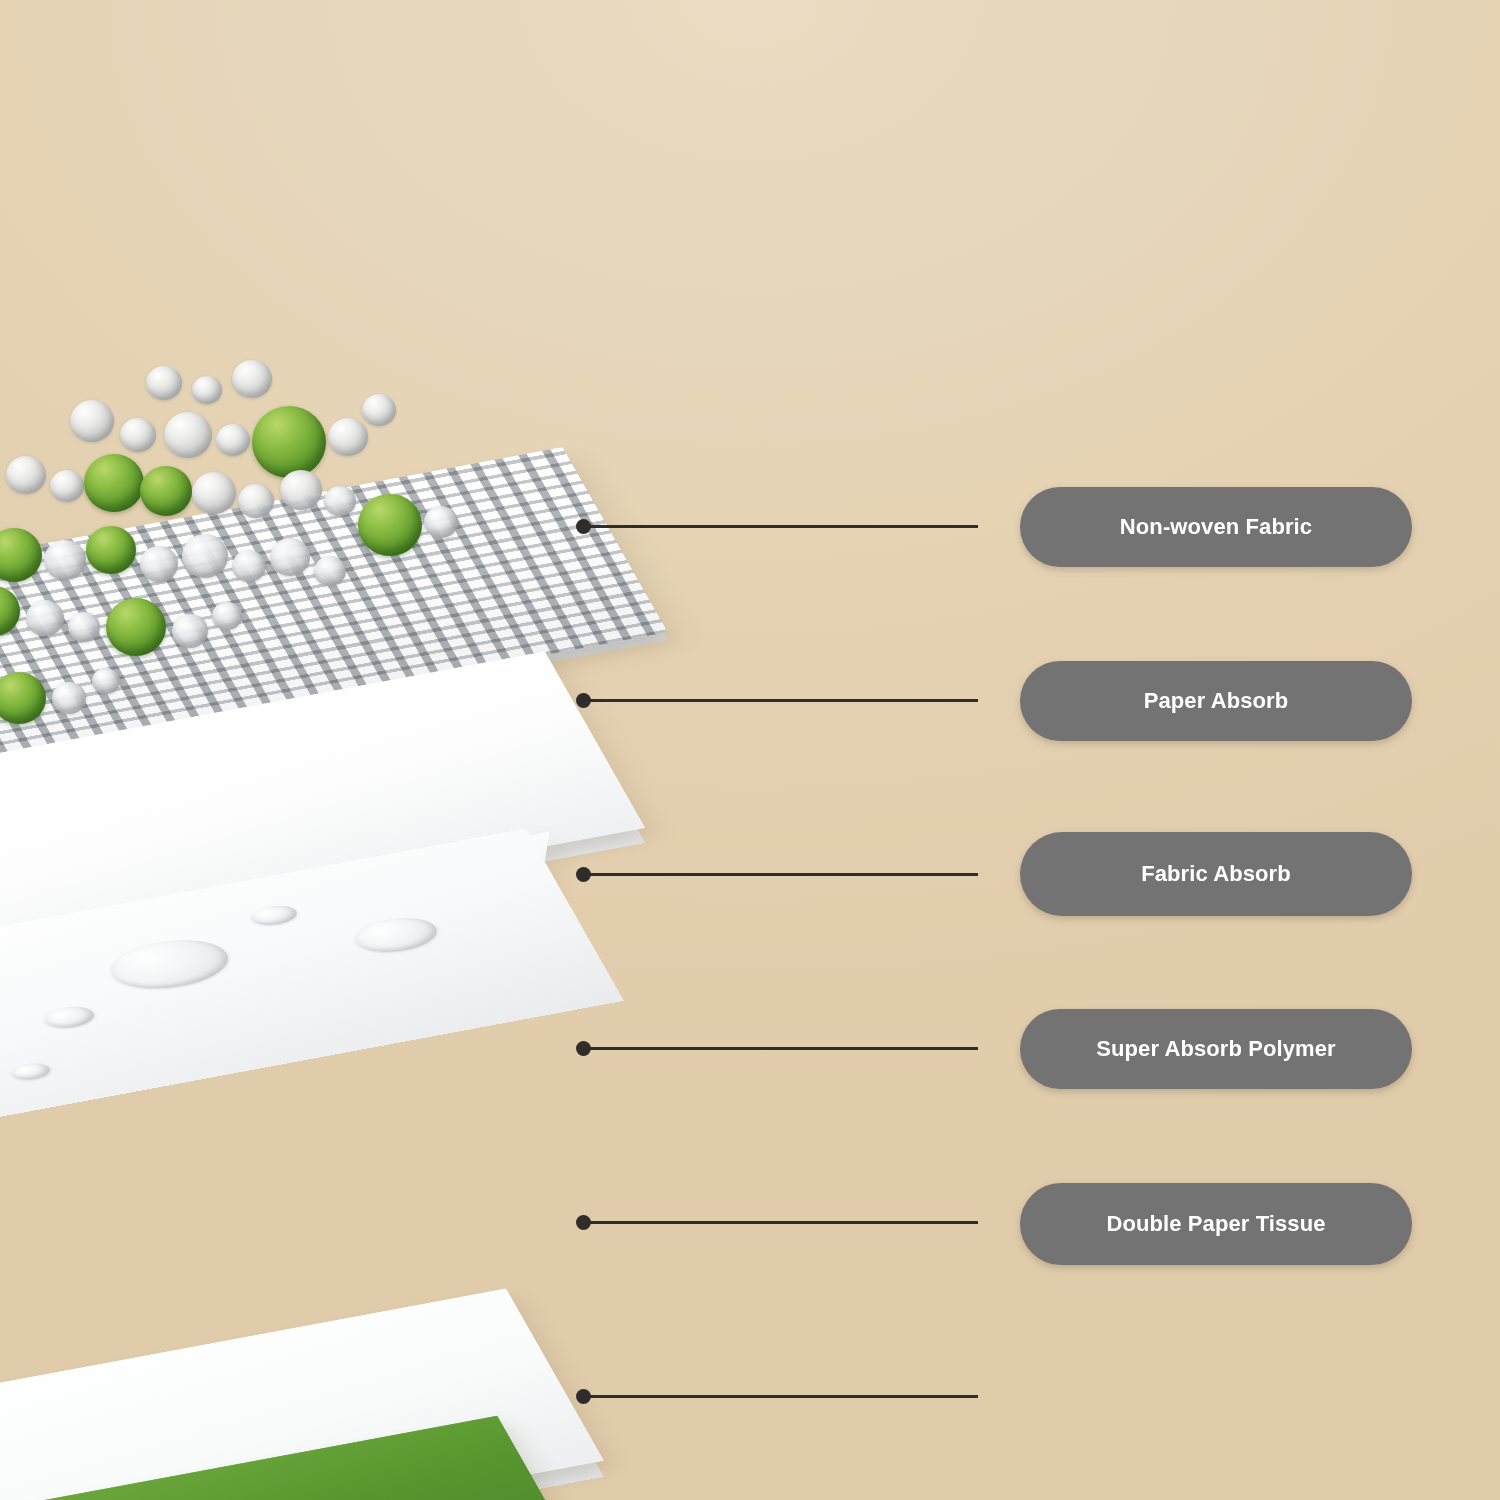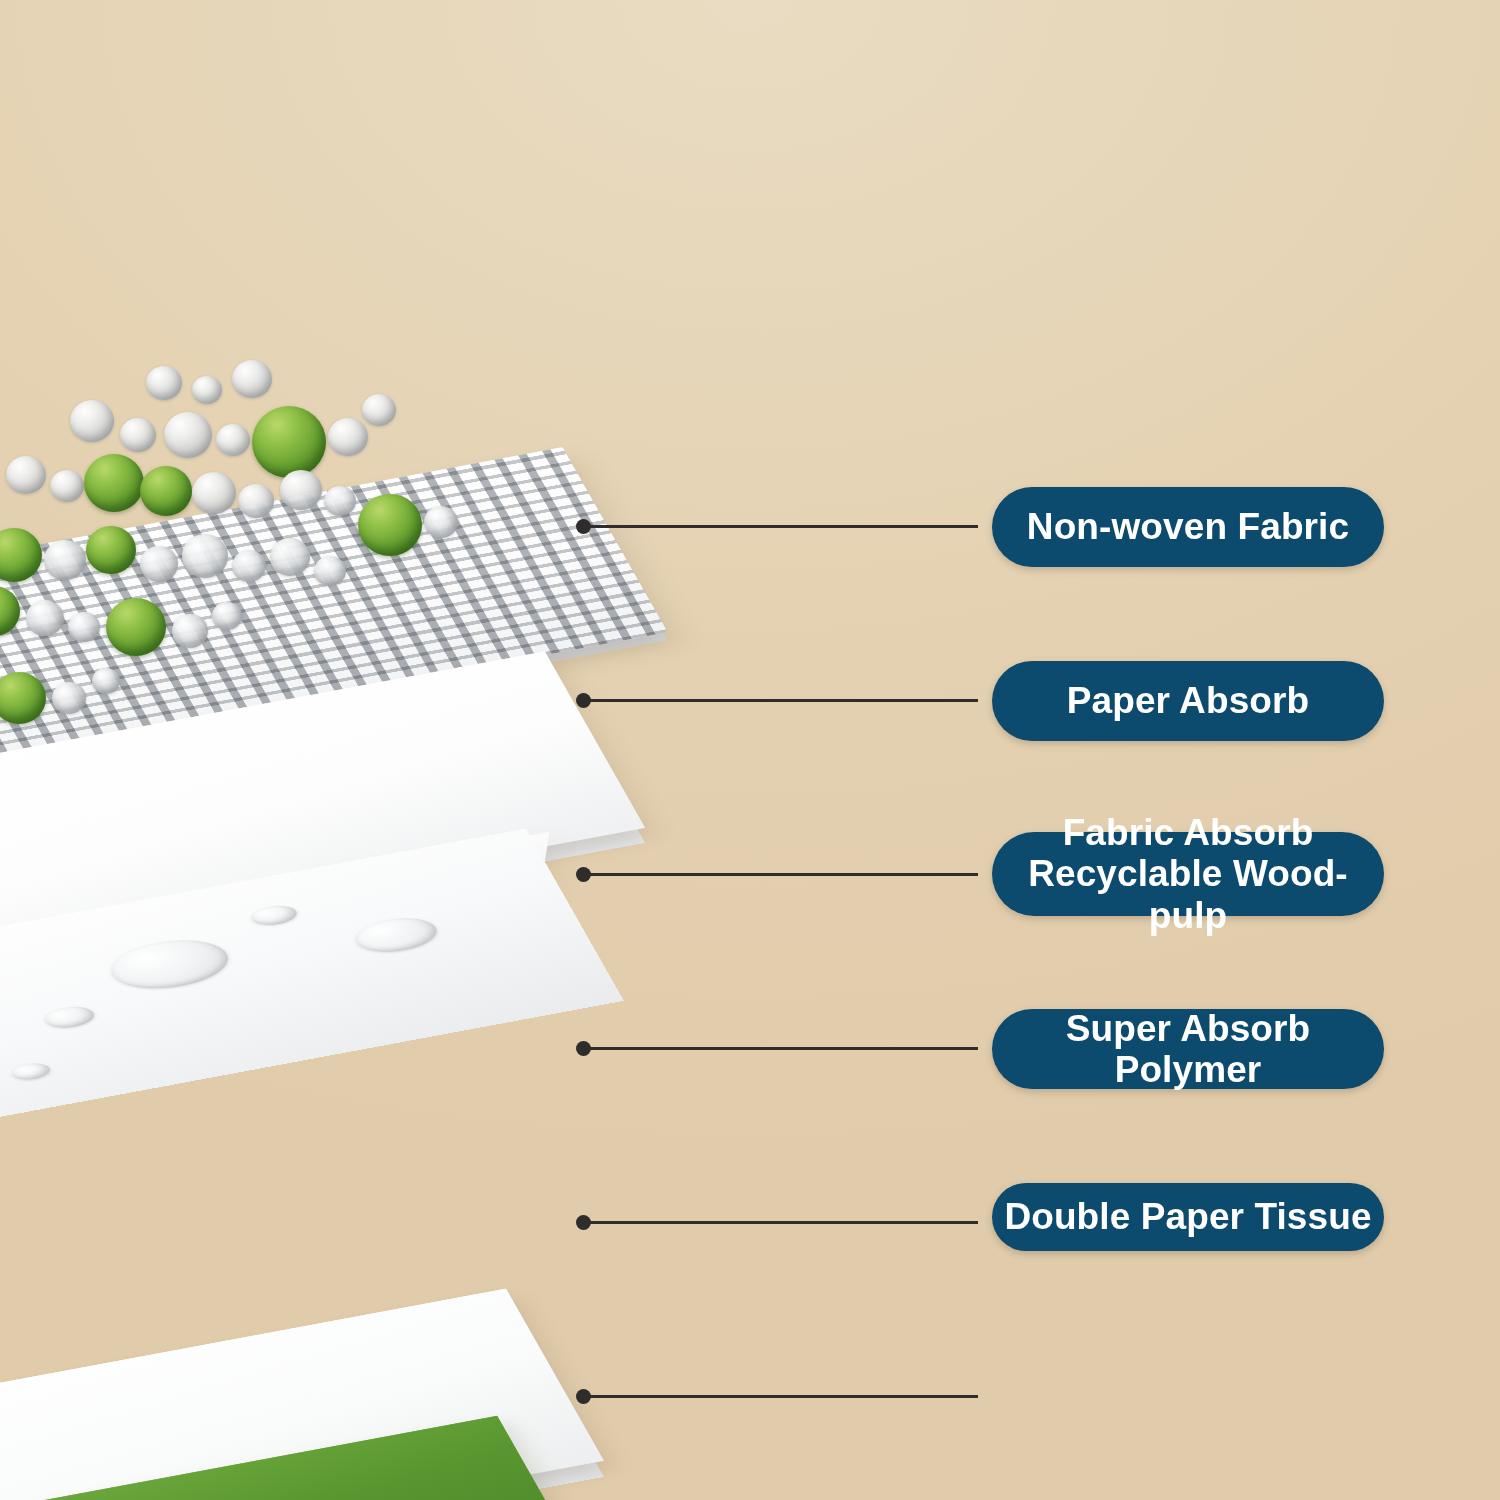--- a/index.html
+++ b/index.html
@@ -193,31 +193,31 @@
   }
   .leader-dot {
     position: absolute;
     width: 15px; height: 15px;
     border-radius: 50%;
     background: #2f2d2b;
     z-index: 56;
   }
   .badge {
     position: absolute;
-    left: 992px;
+    left: 1020px;
     width: 392px;
-    background: #0c4a6e;
+    background: #737373;
     border-radius: 60px;
     color: #ffffff;
     display: flex;
     align-items: center;
     justify-content: center;
     text-align: center;
     font-weight: 700;
-    font-size: 37px;
+    font-size: 22px;
     line-height: 1.12;
     letter-spacing: 0.1px;
     box-shadow: 0 3px 7px rgba(90,75,55,0.26);
     z-index: 60;
     padding: 0 12px;
     box-sizing: border-box;
   }
   .badge span { display: block; }
 </style>
 </head>
@@ -307,31 +307,30 @@
   <div class="leader-dot" style="left:576px;top:693px;"></div>
   <div class="leader" style="left:583px;top:699px;width:395px;"></div>
   <div class="badge" style="top:661px;height:80px;">
     <span>Paper Absorb</span>
   </div>
 
   <div class="leader-dot" style="left:576px;top:867px;"></div>
   <div class="leader" style="left:583px;top:873px;width:395px;"></div>
   <div class="badge" style="top:832px;height:84px;flex-direction:column;">
     <span>Fabric Absorb</span>
-    <span>Recyclable Wood-pulp</span>
   </div>
 
   <div class="leader-dot" style="left:576px;top:1041px;"></div>
   <div class="leader" style="left:583px;top:1047px;width:395px;"></div>
   <div class="badge" style="top:1009px;height:80px;">
     <span>Super Absorb Polymer</span>
   </div>
 
   <div class="leader-dot" style="left:576px;top:1215px;"></div>
   <div class="leader" style="left:583px;top:1221px;width:395px;"></div>
-  <div class="badge" style="top:1183px;height:68px;">
+  <div class="badge" style="top:1183px;height:82px;">
     <span>Double Paper Tissue</span>
   </div>
 
   <div class="leader-dot" style="left:576px;top:1389px;"></div>
   <div class="leader" style="left:583px;top:1395px;width:395px;"></div>
 
 </div>
 
 </body></html>

